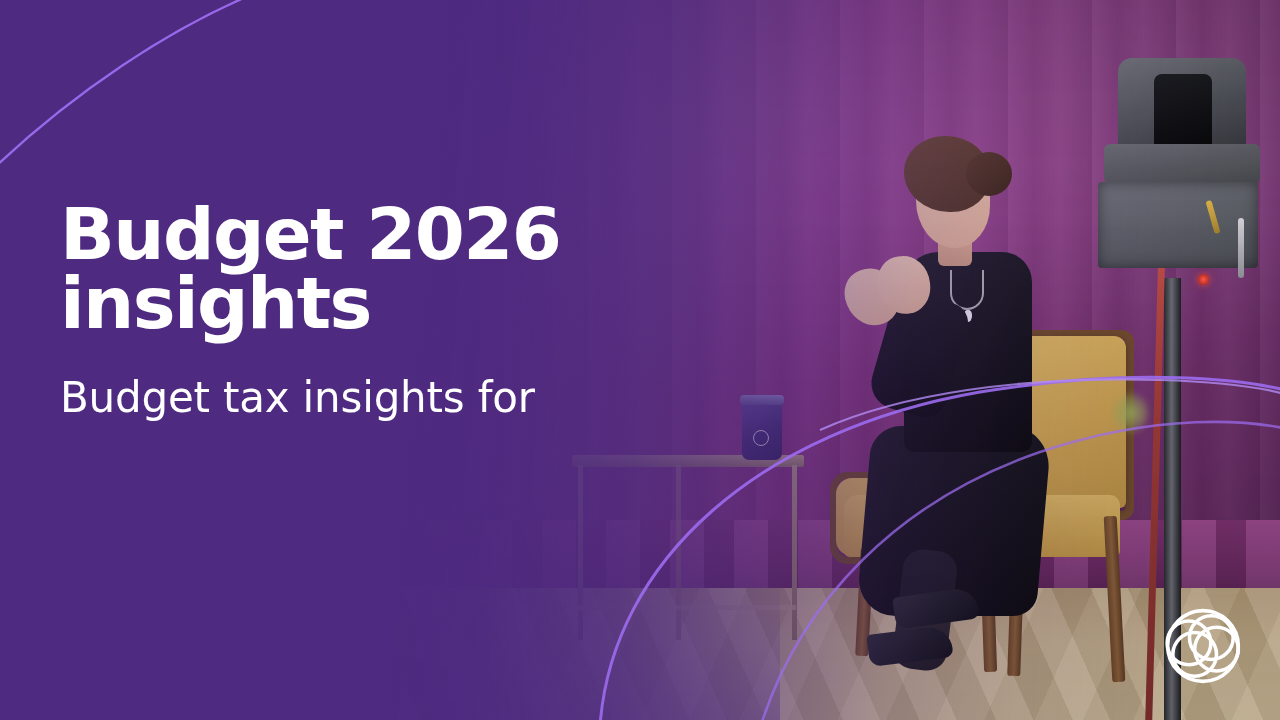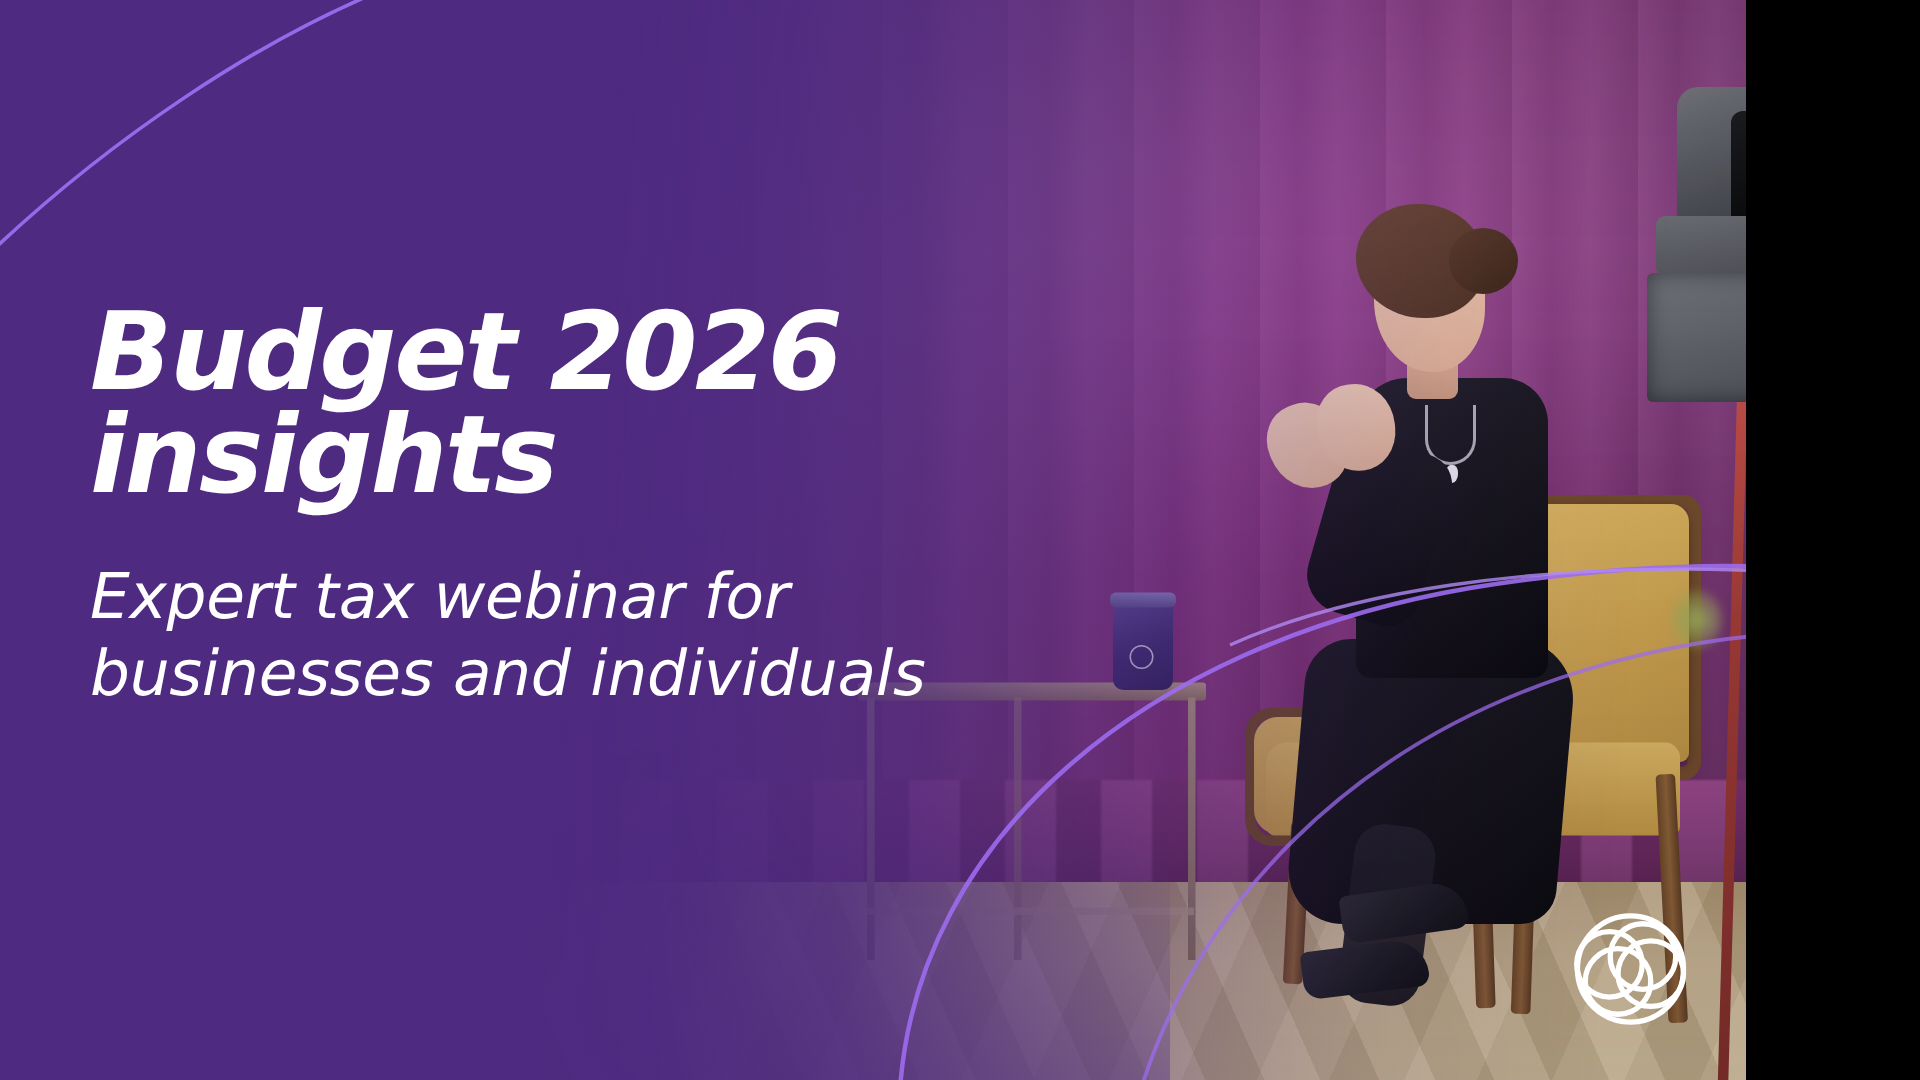--- a/index.html
+++ b/index.html
@@ -2,21 +2,21 @@
 <html><head>
 <meta charset="utf-8">
 <style>
   * { margin:0; padding:0; box-sizing:border-box; }
   html, body {
     width:1280px; height:720px; overflow:hidden;
     background:#000;
     font-family:"Liberation Sans", sans-serif;
   }
   #stage {
-    position:relative; width:1164px; height:720px; overflow:hidden;font-style:italic;
+    position:relative; width:1280px; height:720px; overflow:hidden;
   }
 
   
   .photo { position:absolute; inset:0; overflow:hidden; }
 
   
   .curtain {
     position:absolute; left:0; top:0; width:1280px; height:590px;
     background:
       repeating-linear-gradient(90deg,
@@ -372,22 +372,21 @@
     <path d="M 760 728 C 800 600 900 500 1040 452 C 1160 412 1250 420 1292 430" fill="none" stroke="#9C6CF0" stroke-width="2.6" opacity=".72"></path>
     <path d="M 820 430 C 900 394 1020 376 1160 380 C 1230 382 1272 390 1292 396" fill="none" stroke="#B18BF5" stroke-width="2.2" opacity=".8"></path>
   </svg>
 
   <div class="copy">
     <h1 class="title">
       <span>Budget 2026</span><br>
       <span>insights</span>
     </h1>
     <p class="subtitle">
-      <span>Expert tax webinar for</span><br>
-      <span>businesses and individuals</span>
+      <span>Budget tax insights for</span><br>
     </p>
   </div>
 
   <svg class="logo" viewBox="0 0 100 100">
     <g fill="none" stroke="#ffffff" stroke-width="3.4">
       <circle cx="50" cy="50" r="34"></circle>
       <circle cx="58" cy="42" r="21"></circle>
       <circle cx="42" cy="58" r="21"></circle>
       <circle cx="58" cy="58" r="21" opacity=".0"></circle>
       <circle cx="50" cy="36.5" r="21" opacity=".0"></circle>

